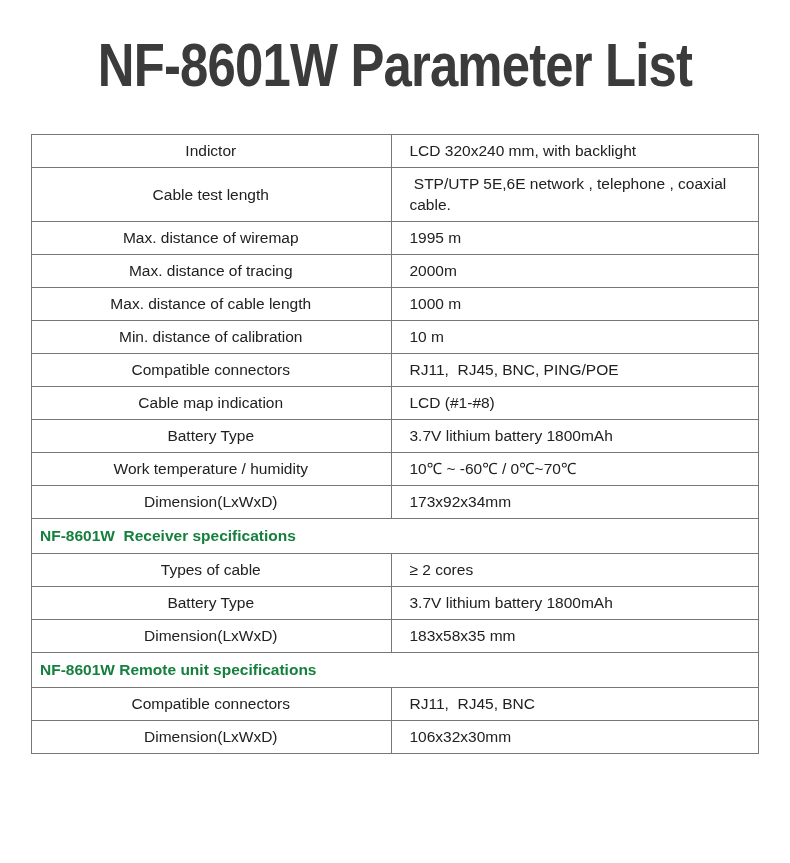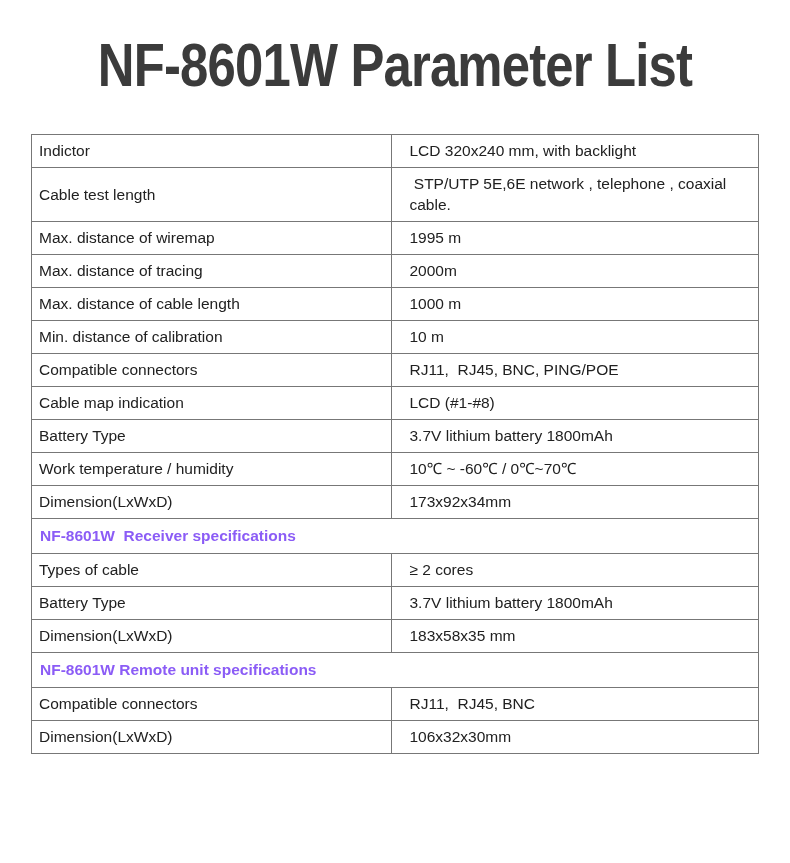--- a/index.html
+++ b/index.html
@@ -38,25 +38,25 @@
     font-size: 15.5px;
     line-height: 21px;
     padding: 5px 8px 6px 8px;
     vertical-align: middle;
     white-space: pre-wrap;
     overflow-wrap: break-word;
     color: #212121;
   }
   .param-table td.section-header {
     font-weight: bold;
-    color: #8b5cf6;
+    color: #15803d;
     padding-top: 6px;
     padding-bottom: 7px;
   }
-  .param-table td.label-cell { padding-left: 7px; }
+  .param-table td.label-cell { padding-left: 7px; text-align: center; }
   .param-table td.value-cell { padding-left: 18px; }
 </style>
 </head>
 <body>
 
 <div class="page">
   <h1 class="title">NF-8601W Parameter List</h1>
   <table class="param-table">
     <colgroup>
       <col style="width: 49.45%">

